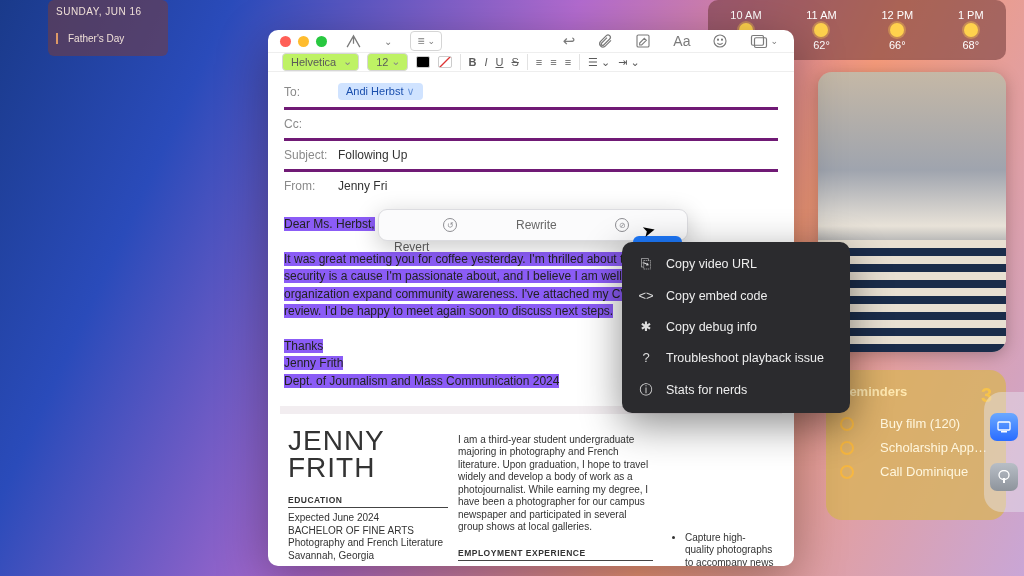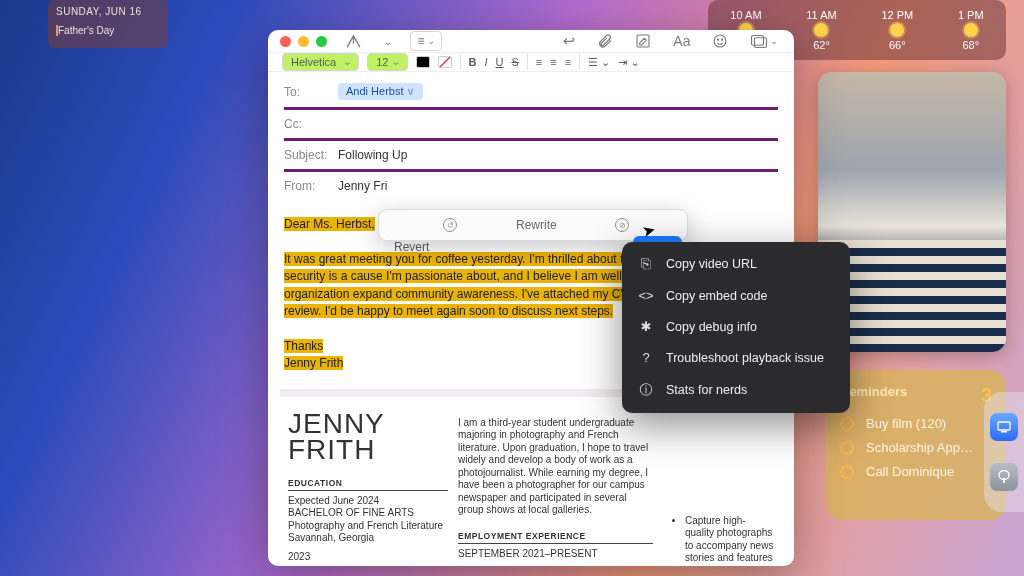--- a/index.html
+++ b/index.html
@@ -7,41 +7,41 @@
     width: 1024px; height: 576px; overflow: hidden; position: relative;
     font-family: -apple-system, Helvetica, Arial, sans-serif;
     background: linear-gradient(115deg,#1a3a8a 0%, #2a4bba 18%, #b36bcf 45%, #f49a7a 70%, #c9a6d6 100%);
   }
   
   .cal-widget {
     position:absolute; left:48px; top:0; width:120px; padding:6px 8px 12px 8px;
     background:rgba(120,60,60,.55); border-radius:6px; color:#f0e0d8; font-size:10px;
   }
   .cal-widget .date{ letter-spacing:.5px; }
-  .cal-widget .ev { border-left:2px solid #d96; padding-left:0; margin-top:8px;}
+  .cal-widget .ev { border-left:2px solid #d96; padding-left:10px; margin-top:16px;}
   .weather {
     position:absolute; right:18px; top:0; width:298px; height:60px;
     background:rgba(110,55,55,.55); border-radius:10px; color:#fff;
     display:flex; justify-content:space-around; align-items:center; font-size:11px;
   }
   .weather .slot{ text-align:center; }
   .weather .sun{ width:14px;height:14px;border-radius:50%;background:#ffd24d;margin:2px auto; box-shadow:0 0 0 2px rgba(255,210,77,.35);}
   .pic-widget{ position:absolute; right:18px; top:72px; width:188px; height:280px; border-radius:14px; overflow:hidden;
     background:linear-gradient(180deg,#c5b8a6 0%, #9fa4ae 35%, #e8e2d8 55%, #1a2c4a 78%, #d8ccbe 79%);
     box-shadow:0 3px 16px rgba(0,0,0,.25);
   }
   .pic-widget::after{content:"";position:absolute;left:0;right:0;top:60%;bottom:0;
     background:repeating-linear-gradient(180deg,#e8e0d2 0 8px,#1a2c4a 8px 16px);}
   .reminders{
     position:absolute; right:18px; top:370px; width:180px; height:150px;
     background:rgba(216,180,90,.78); border-radius:16px; padding:14px 14px; color:#fff; font-size:13px;
   }
   .reminders .hdr{ display:flex; justify-content:space-between; font-weight:600; color:#ffe8b0; margin-bottom:8px;}
   .reminders .cnt{ color:#f7c34a; font-size:20px; font-weight:600;}
-  .reminders .item{ display:flex; align-items:center; gap:12px; margin:9px 0; color:#fff6dd;}
+  .reminders .item{ display:flex; align-items:center; gap:26px; margin:9px 0; color:#fff6dd;}
   .reminders .ring{ width:14px;height:14px;border:2px solid #f7b741;border-radius:50%;}
   .dock{
     position:absolute; right:0; top:392px; width:40px; height:120px;
     background:rgba(230,230,240,.45); border-radius:18px 0 0 18px;
     display:flex; flex-direction:column; align-items:center; justify-content:space-around; padding:10px 0;
   }
   .dock .ditem{ width:28px;height:28px;border-radius:7px;
     background:linear-gradient(#6aa8ff,#2a6cff); display:flex;align-items:center;justify-content:center;color:#fff;}
   .dock .ditem.gray{ background:linear-gradient(#b8bec6,#8e949c);}
   
@@ -62,21 +62,21 @@
   .fmt-sel::after{content:"⌄"; position:absolute; right:6px; top:1px; color:#888;}
   .fmt-chip{ width:14px;height:12px;border:1px solid #ccc;border-radius:2px;}
   .fmt-chip.black{ background:#000;}
   .fmt-div{ width:1px;height:16px;background:#e2e2e2;}
   .hdrs{ padding:4px 16px;}
   .hdrs .line{ display:flex; align-items:center; gap:8px; padding:7px 0; border-bottom:3px solid #701a75; font-size:12px;}
   .hdrs .lab{ color:#8a8a8a; min-width:46px;}
   .pill{ background:#d0e3ff; color:#1a4fae; padding:2px 8px; border-radius:4px; font-size:11px;}
   .pill::after{content:" ∨"; color:#6893d8;}
   .body{ padding:12px 16px 16px 16px; line-height:1.45; color:#222; position:relative; flex-shrink:0;}
-  .sel{ background:#eab308; display:inline; }
+  .sel{ background:#8b5cf6; display:inline; }
   .resume{ margin:0 12px; background:#fff; border-top:8px solid #f2edf0; padding:14px 8px 0 8px; display:flex; gap:0; font-size:9.5px; color:#333;}
   .resume .left{ width:160px;}
   .resume .name{ font-family:"Helvetica Neue",Arial,sans-serif; font-weight:300; font-size:28px; letter-spacing:1px; line-height:.95;}
   .resume .sec-h{ font-size:8.5px; font-weight:700; letter-spacing:.5px; border-bottom:1px solid #444; padding-bottom:2px; margin:14px 0 4px 0;}
   .resume .mid{ width:215px; padding:0 10px;}
   .resume .right{ flex:1; padding:10px 0 0 10px;}
   .resume ul{ list-style:disc; margin-left:12px;}
   .resume li{ margin-bottom:2px;}
   
   .popover{
@@ -248,20 +248,21 @@
         <span class="lab">From:</span>
       <span>Jenny Fri</span>
       </div>
   </div>
 
   <div class="body">
     <span class="sel">Dear Ms. Herbst,</span><br><br>
     <span class="sel">It was great meeting you for coffee yesterday. I'm thrilled about this opportunity. Food security is a cause I'm passionate about, and I believe I am well suited to help your organization expand community awareness. I've attached my CV and cover letter for your review. I'd be happy to meet again soon to discuss next steps.</span><br><br>
     <span class="sel">Thanks</span><br>
     <span class="sel">Jenny Frith</span><br>
+    <span class="sel">Dept. of Journalism and Mass Communication 2024</span>
   </div>
 
   <div class="resume">
     <div class="left">
       <div class="name"><span>JENNY</span><br><span>FRITH</span></div>
       <div class="sec-h">EDUCATION</div>
       <div class="fine">
         <div>Expected June 2024</div>
         <div>BACHELOR OF FINE ARTS</div>
         <div>Photography and French Literature</div>

